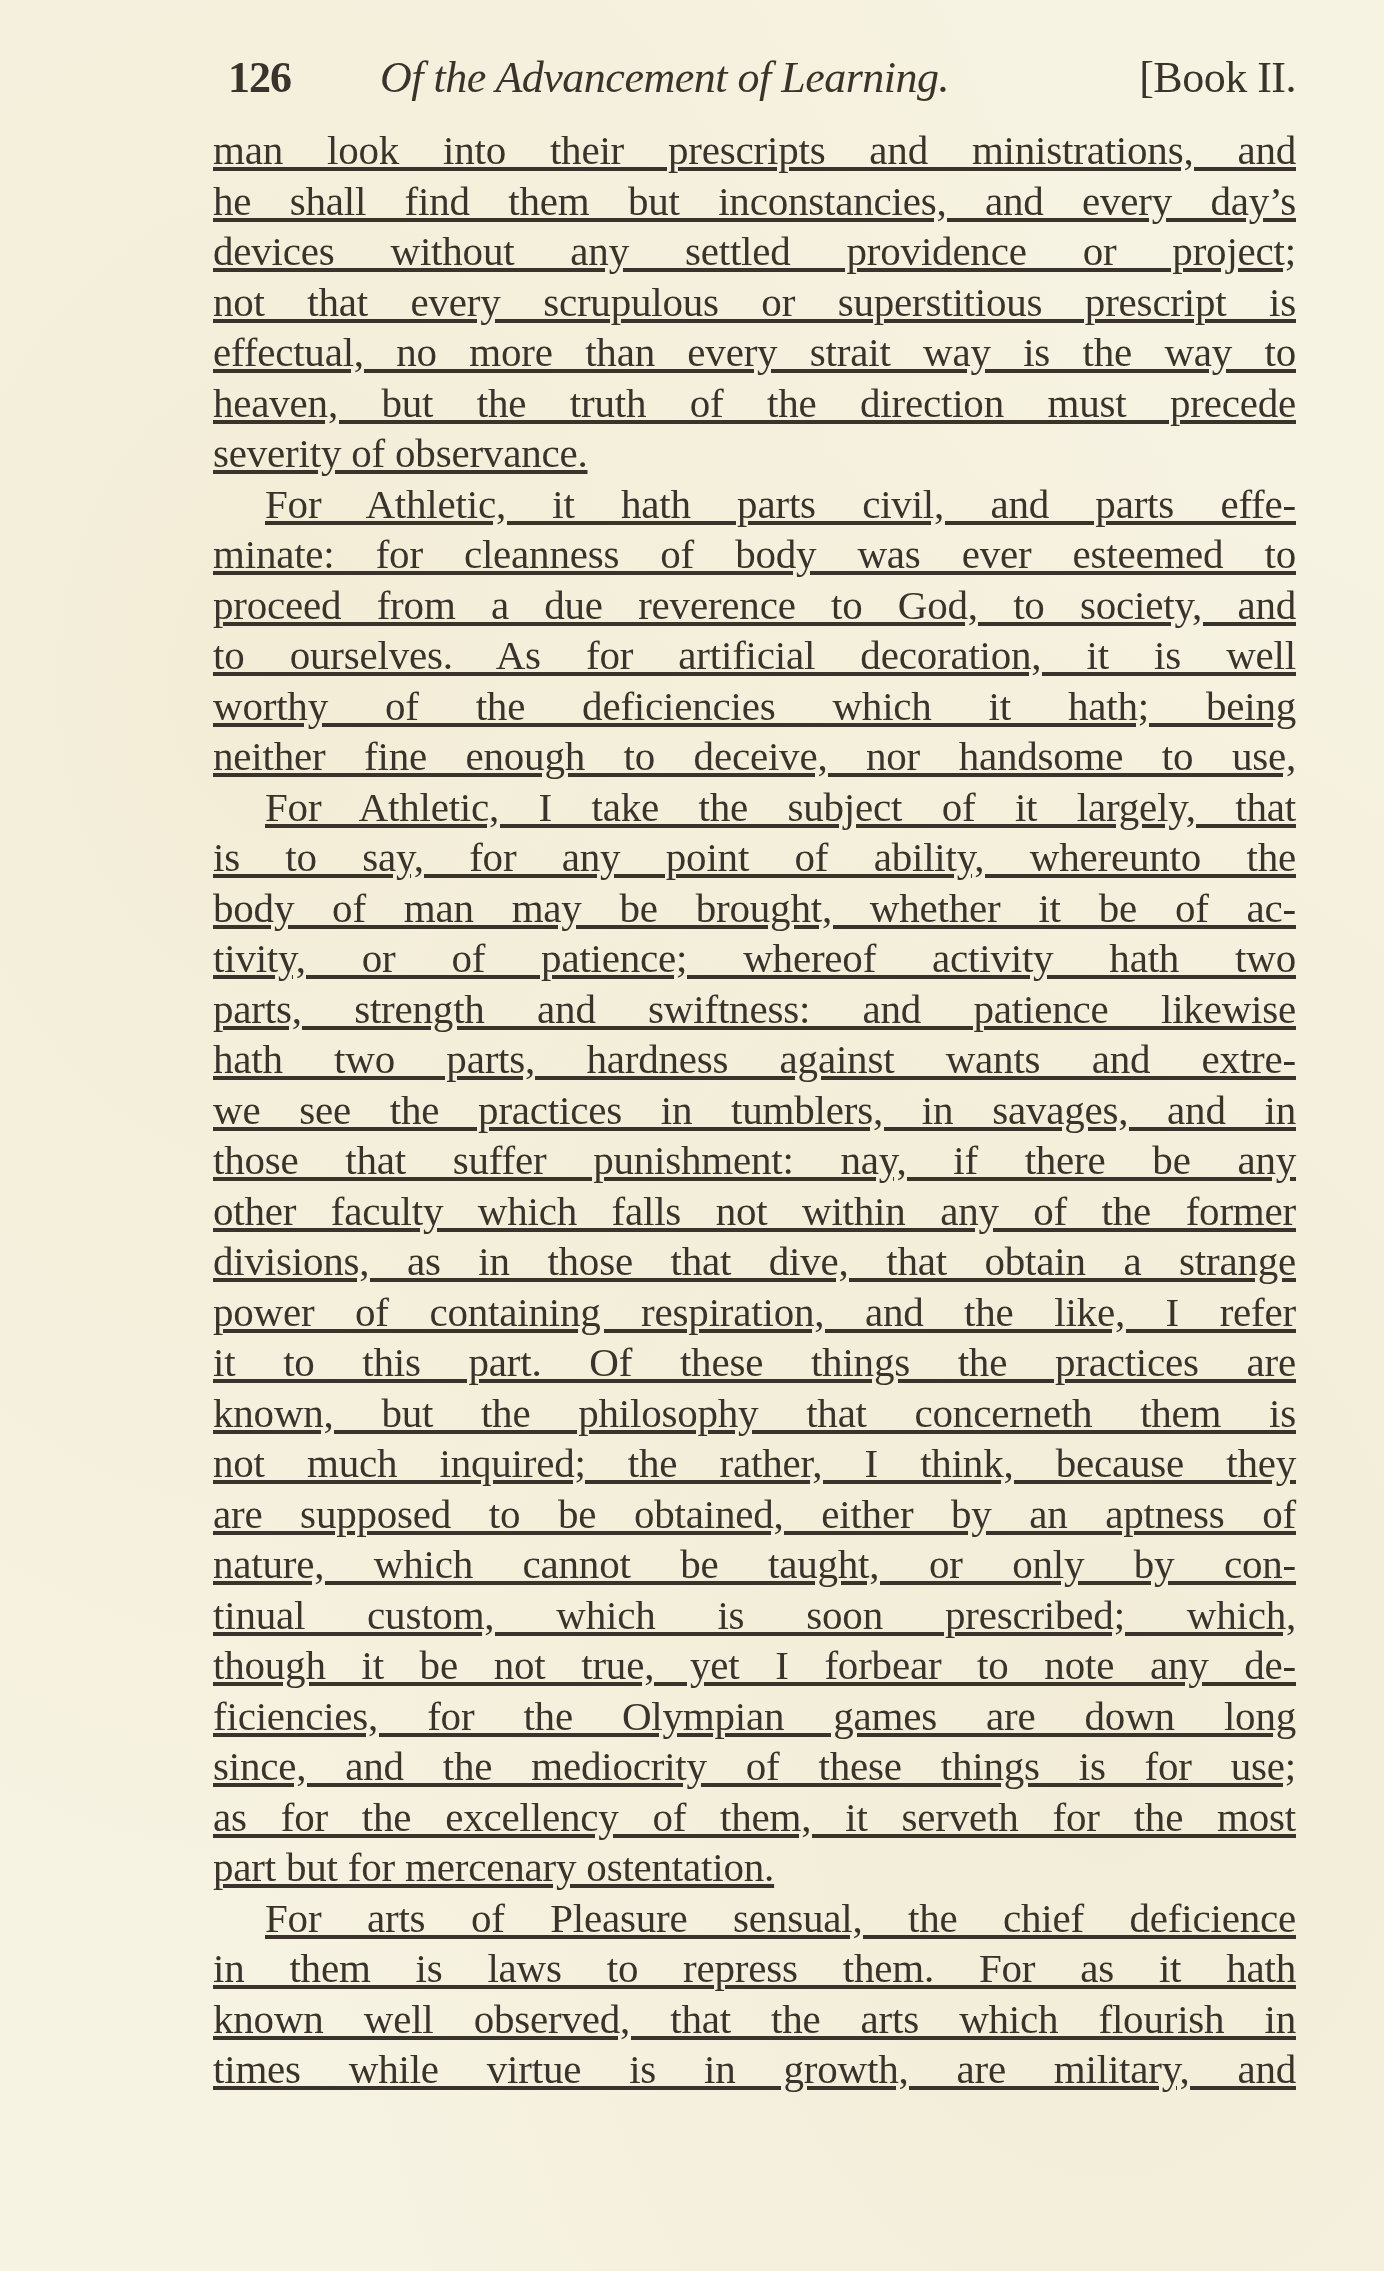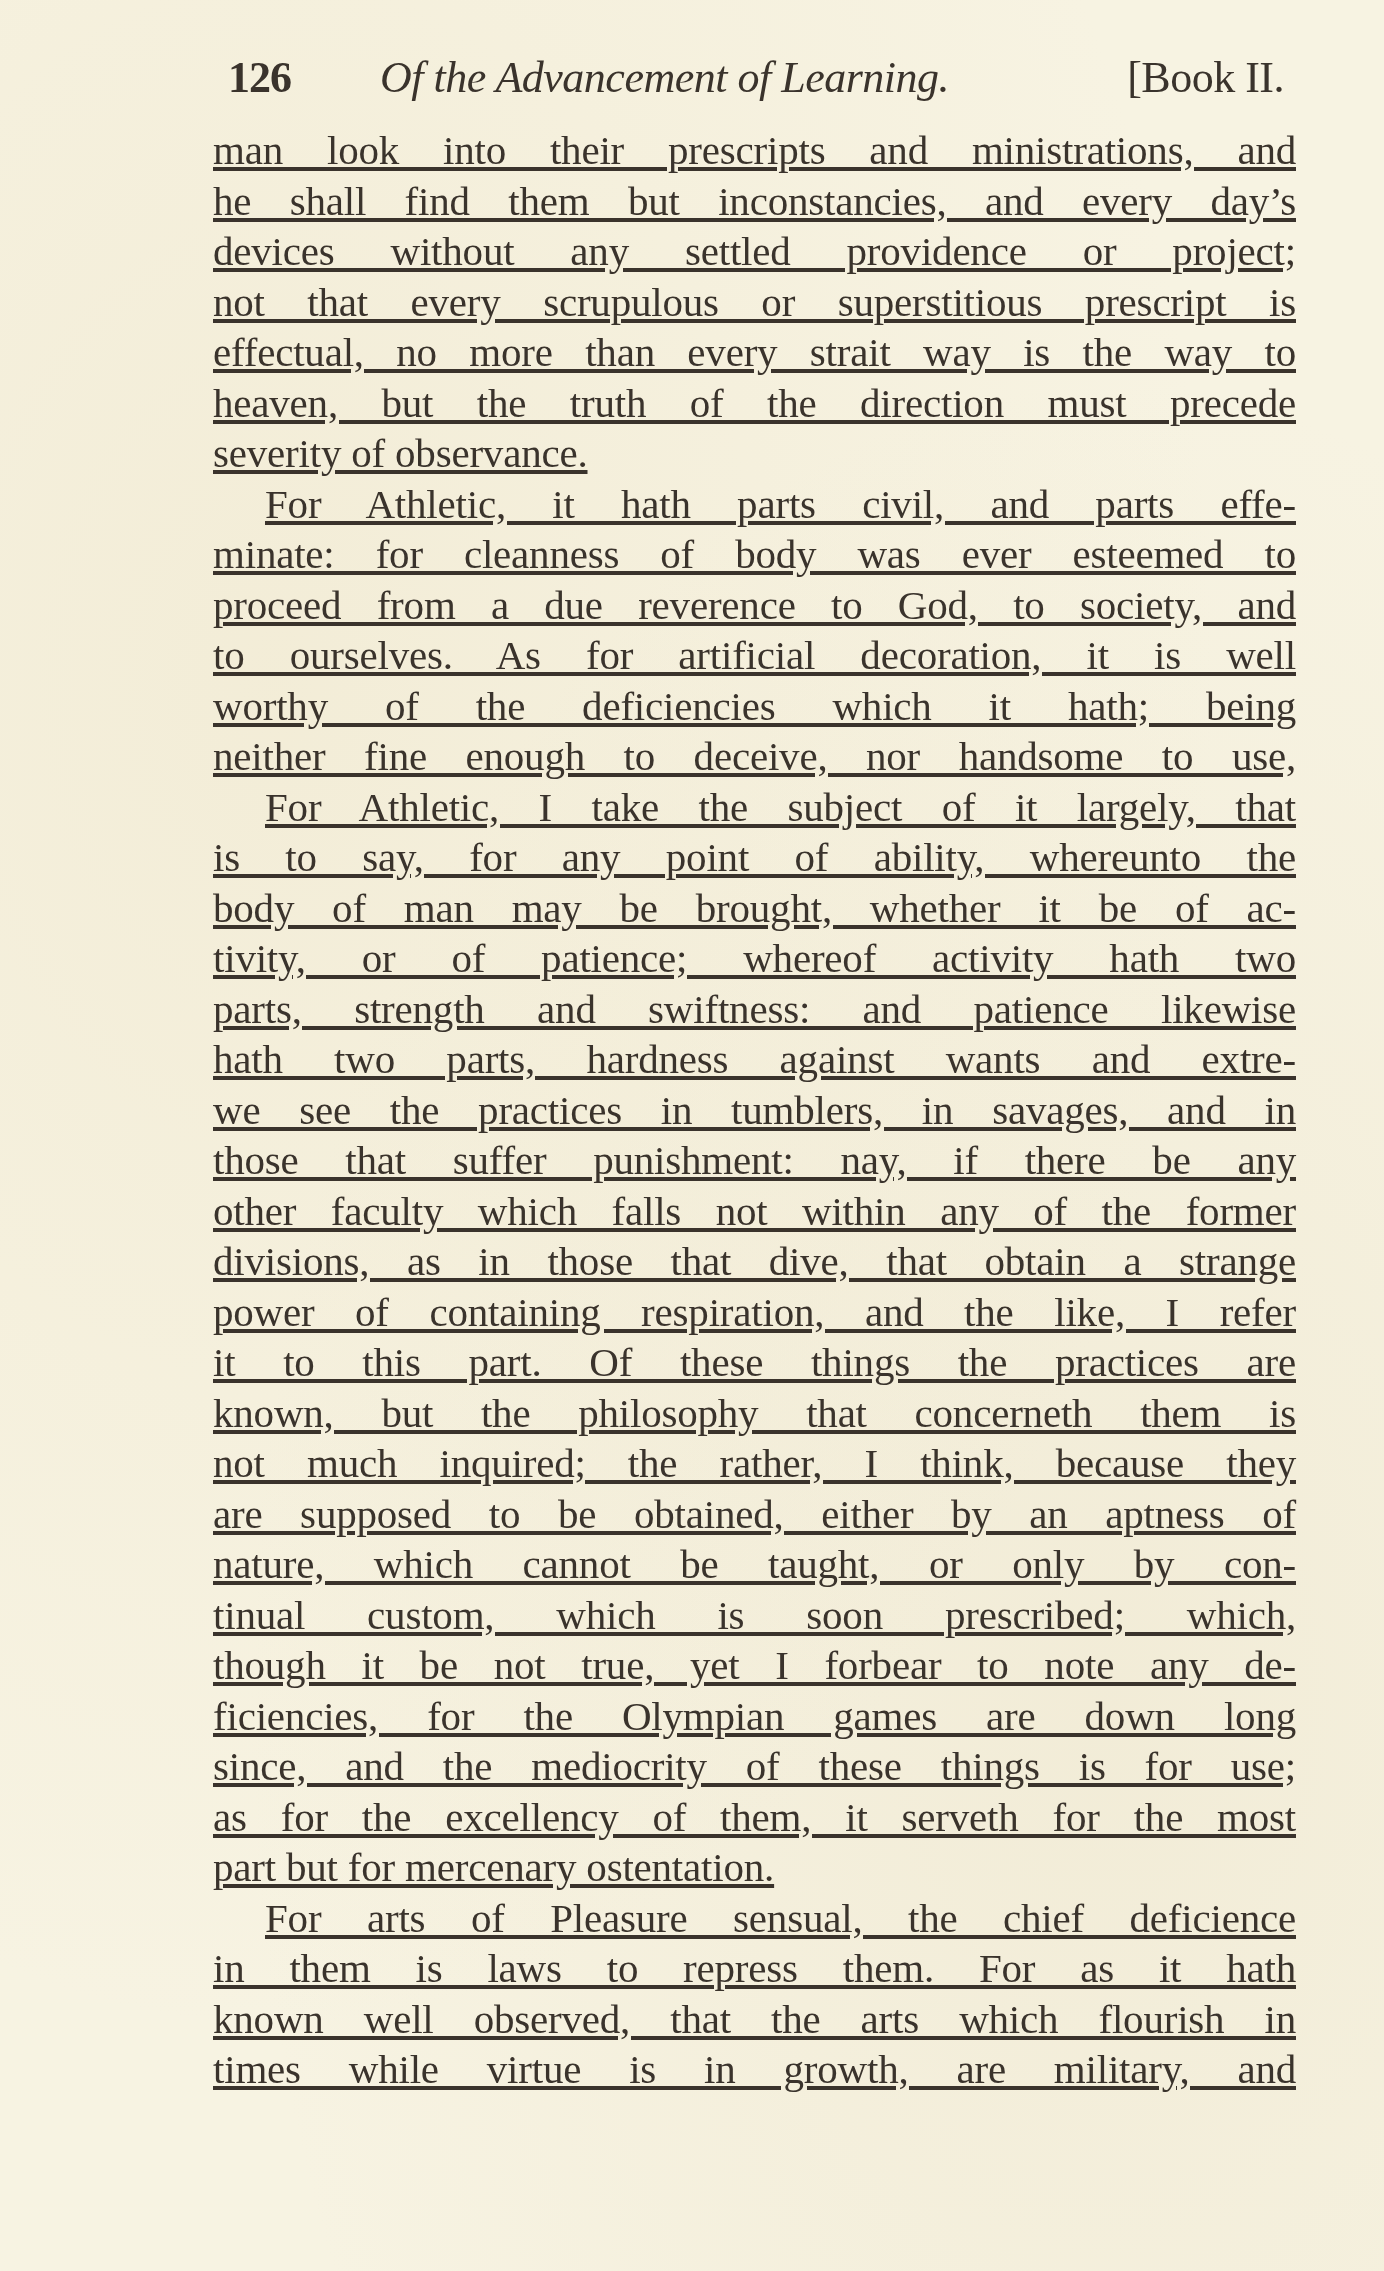--- a/index.html
+++ b/index.html
@@ -44,21 +44,21 @@
   }
   .running-title {
     position: absolute;
     left: 152px;
     top: 0;
     font-style: italic;
     letter-spacing: -0.5px;
   }
   .book-ref {
     position: absolute;
-    right: 12px;
+    right: 0;
     top: 0;
     letter-spacing: -0.5px;
   }
   .body-text {
     position: absolute;
     left: 213px;
     top: 125px;
     width: 1083px;
     font-family: "Liberation Serif", "DejaVu Serif", serif;
     font-size: 41px;

